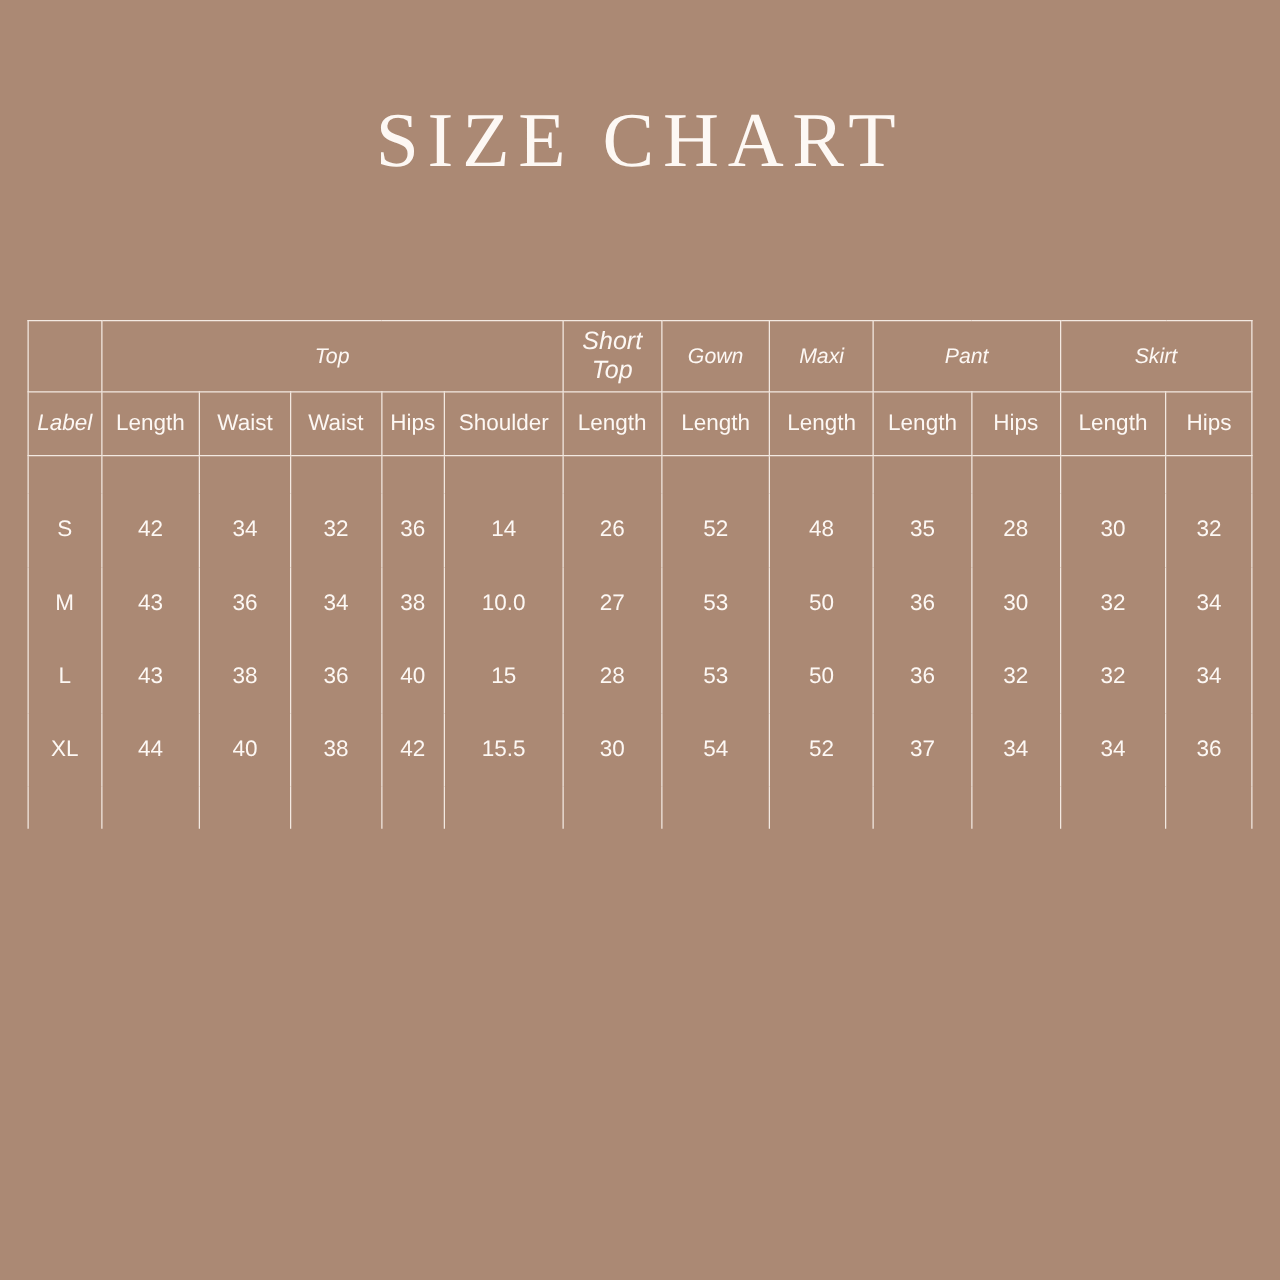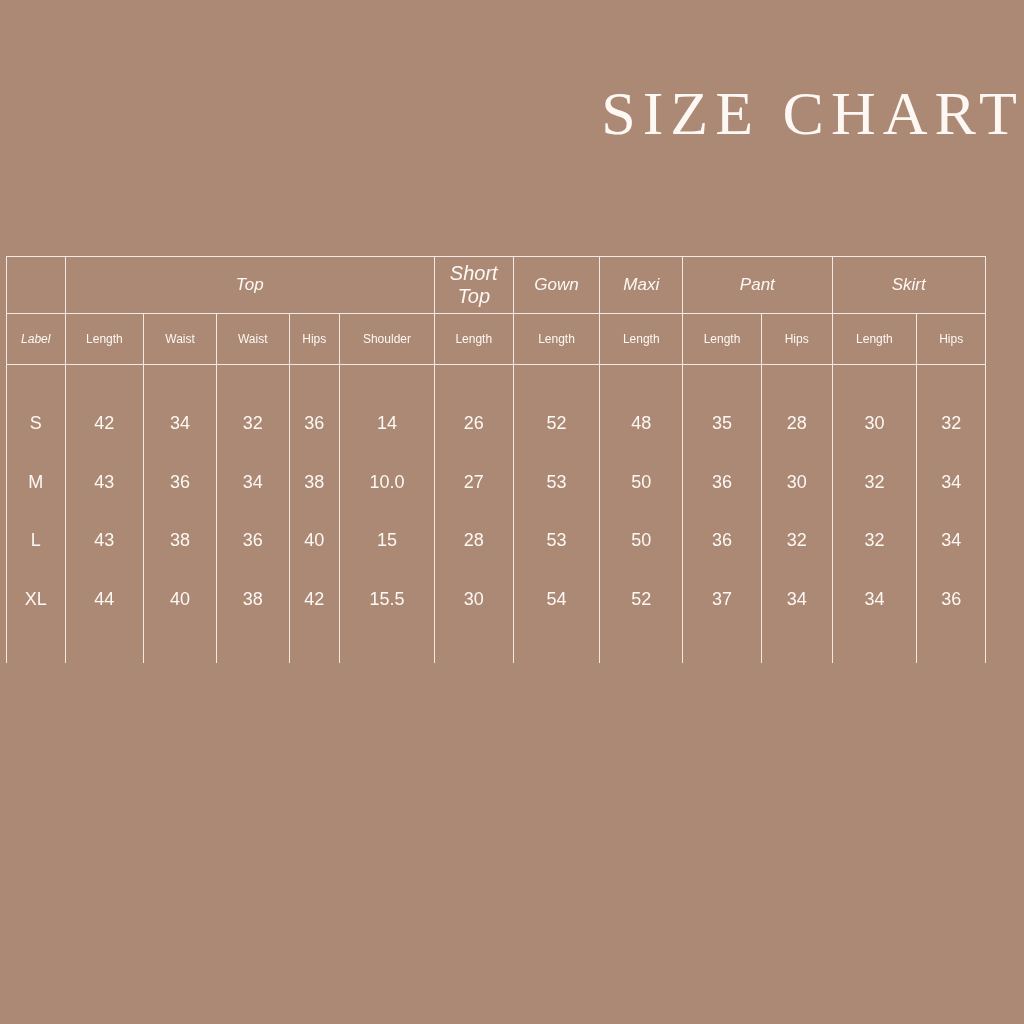--- a/index.html
+++ b/index.html
@@ -17,31 +17,31 @@
     position: relative;
     width: 1024px;
     height: 1024px;
     box-sizing: border-box;
   }
   .title {
     position: absolute;
     top: 78px;
     left: 0;
     width: 1024px;
-    text-align: right;
+    text-align: center;
     font-family: "Liberation Serif", serif;
     font-size: 62px;
     letter-spacing: 7px;
     color: #fdf8f4;
     font-weight: 400;
   }
 
   .table-wrap {
     position: absolute;
-    left: 6px;
+    left: 22px;
     top: 256px;
     width: 980px;
   }
   table.chart {
     border-collapse: collapse;
     width: 980px;
     table-layout: fixed;
     color: #fdf8f4;
   }
   table.chart td {
@@ -58,21 +58,21 @@
     font-style: italic;
     font-size: 17px;
     font-family: "Liberation Sans", sans-serif;
   }
   tr.group-row td.two-line {
     font-size: 20px;
     line-height: 1.15;
   }
   tr.sub-row td {
     height: 50px;
-    font-size: 12px;
+    font-size: 18px;
   }
   tr.sub-row td.label-cell,
   tr.group-row td.label-cell {
     font-style: italic;
   }
   tr.units-row td {
     height: 54px;
     font-style: italic;
     font-size: 17px;
   }

